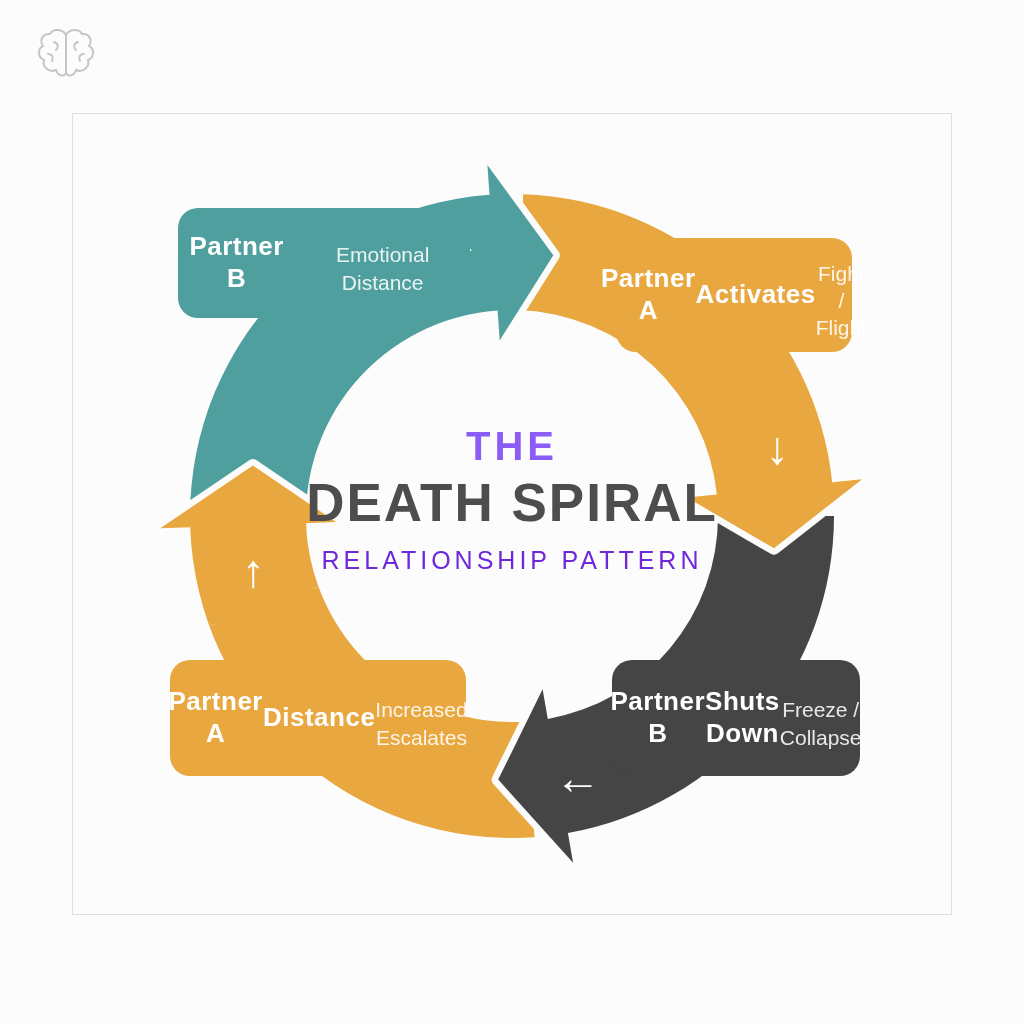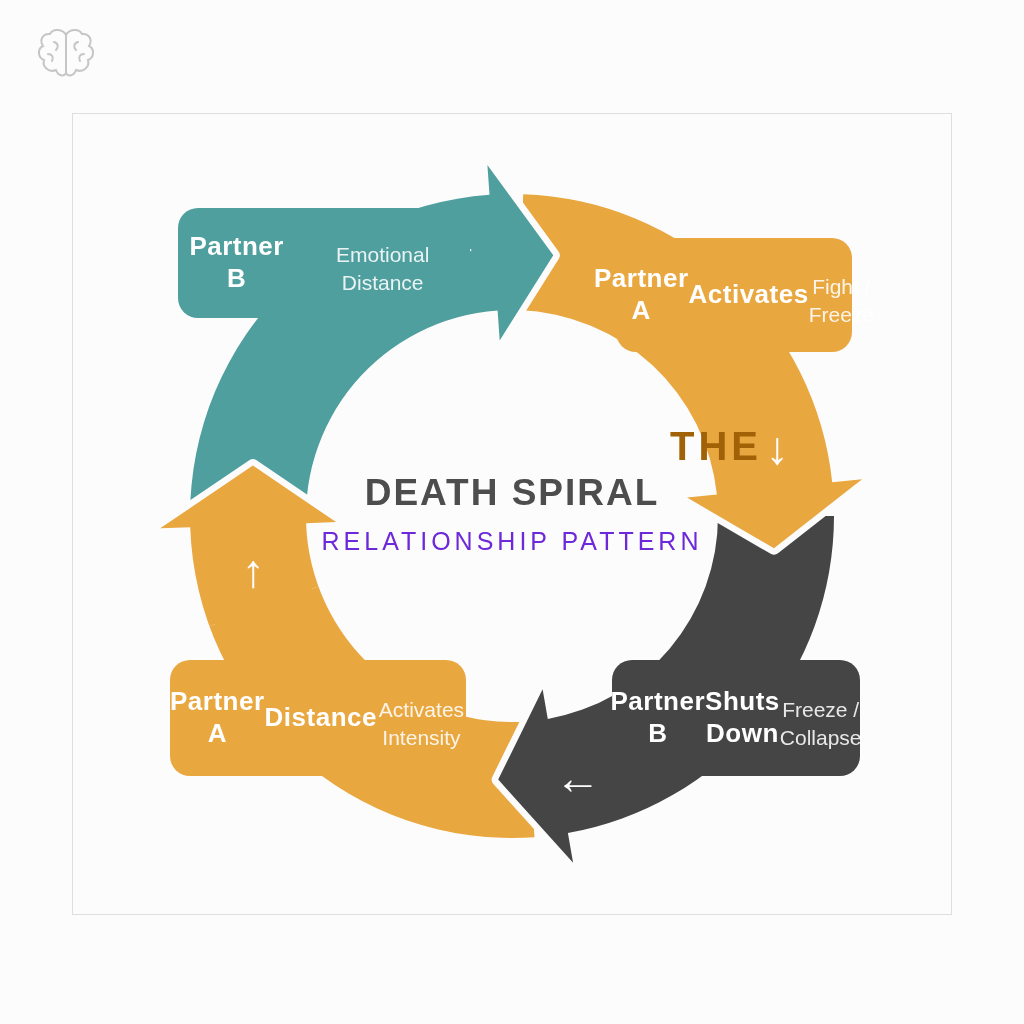--- a/index.html
+++ b/index.html
@@ -70,21 +70,21 @@
   .fa-3 { left: 546px; top: 746px; }
   .fa-4 { left: 221px; top: 539px; }
   .center-text {
     position: absolute;
     left: 262px; top: 424px;
     width: 500px;
     text-align: center;
     z-index: 3;
   }
   .ct-line1 { font-size: 40px; font-weight: 700; letter-spacing: 4px; }
-  .ct-line2 { font-size: 37px; font-weight: 700; letter-spacing: 2px; margin-top: 3px; }
+  .ct-line2 { font-size: 53px; font-weight: 700; letter-spacing: 2px; margin-top: 3px; }
   .ct-sub   { font-size: 25px; font-weight: 500; letter-spacing: 4px; margin-top: 13px; }
 </style>
 </head>
 <body>
 
 <div class="frame"></div>
 
 <svg id="brain-logo" width="64" height="64" viewBox="0 0 64 64" fill="none">
   <g id="hemi" stroke="#c6c6c6" stroke-width="2" fill="none" stroke-linecap="round">
     <path d="M32 13 C29 7 19 6 16 12 C9 11 5 18 9 24 C3 27 4 36 10 38 C8 45 15 51 22 48 C24 54 30 55 32 51"></path>
@@ -114,32 +114,32 @@
 <div class="flow-arrow fa-4">↑</div>
 
 <div class="card card-1" style="background: rgb(78, 159, 158);">
   <div class="card-title">Partner B</div>
   <div class="card-sub">Emotional Distance</div>
 </div>
 
 <div class="card card-2" style="background: rgb(233, 167, 63);">
   <div class="card-title">Partner A</div>
   <div class="card-title">Activates</div>
-  <div class="card-sub">Fight / Freeze</div>
+  <div class="card-sub">Fight / Flight</div>
 </div>
 
 <div class="card card-3" style="background: rgb(69, 69, 69);">
   <div class="card-title">Partner B</div>
   <div class="card-title">Shuts Down</div>
   <div class="card-sub">Freeze / Collapse</div>
 </div>
 
 <div class="card card-4" style="background: rgb(233, 167, 63);">
   <div class="card-title">Partner A</div>
   <div class="card-title">Distance</div>
-  <div class="card-sub">Activates Intensity</div>
+  <div class="card-sub">Increased Escalates</div>
 </div>
 
 <div class="center-text">
-  <div class="ct-line1" style="color: #a16207; text-align: right;">THE</div>
+  <div class="ct-line1" style="color: #8b5cf6;">THE</div>
   <div class="ct-line2" style="color: rgb(77, 77, 77);">DEATH SPIRAL</div>
   <div class="ct-sub" style="color: #6d28d9;">RELATIONSHIP PATTERN</div>
 </div>
 
 </body></html>

